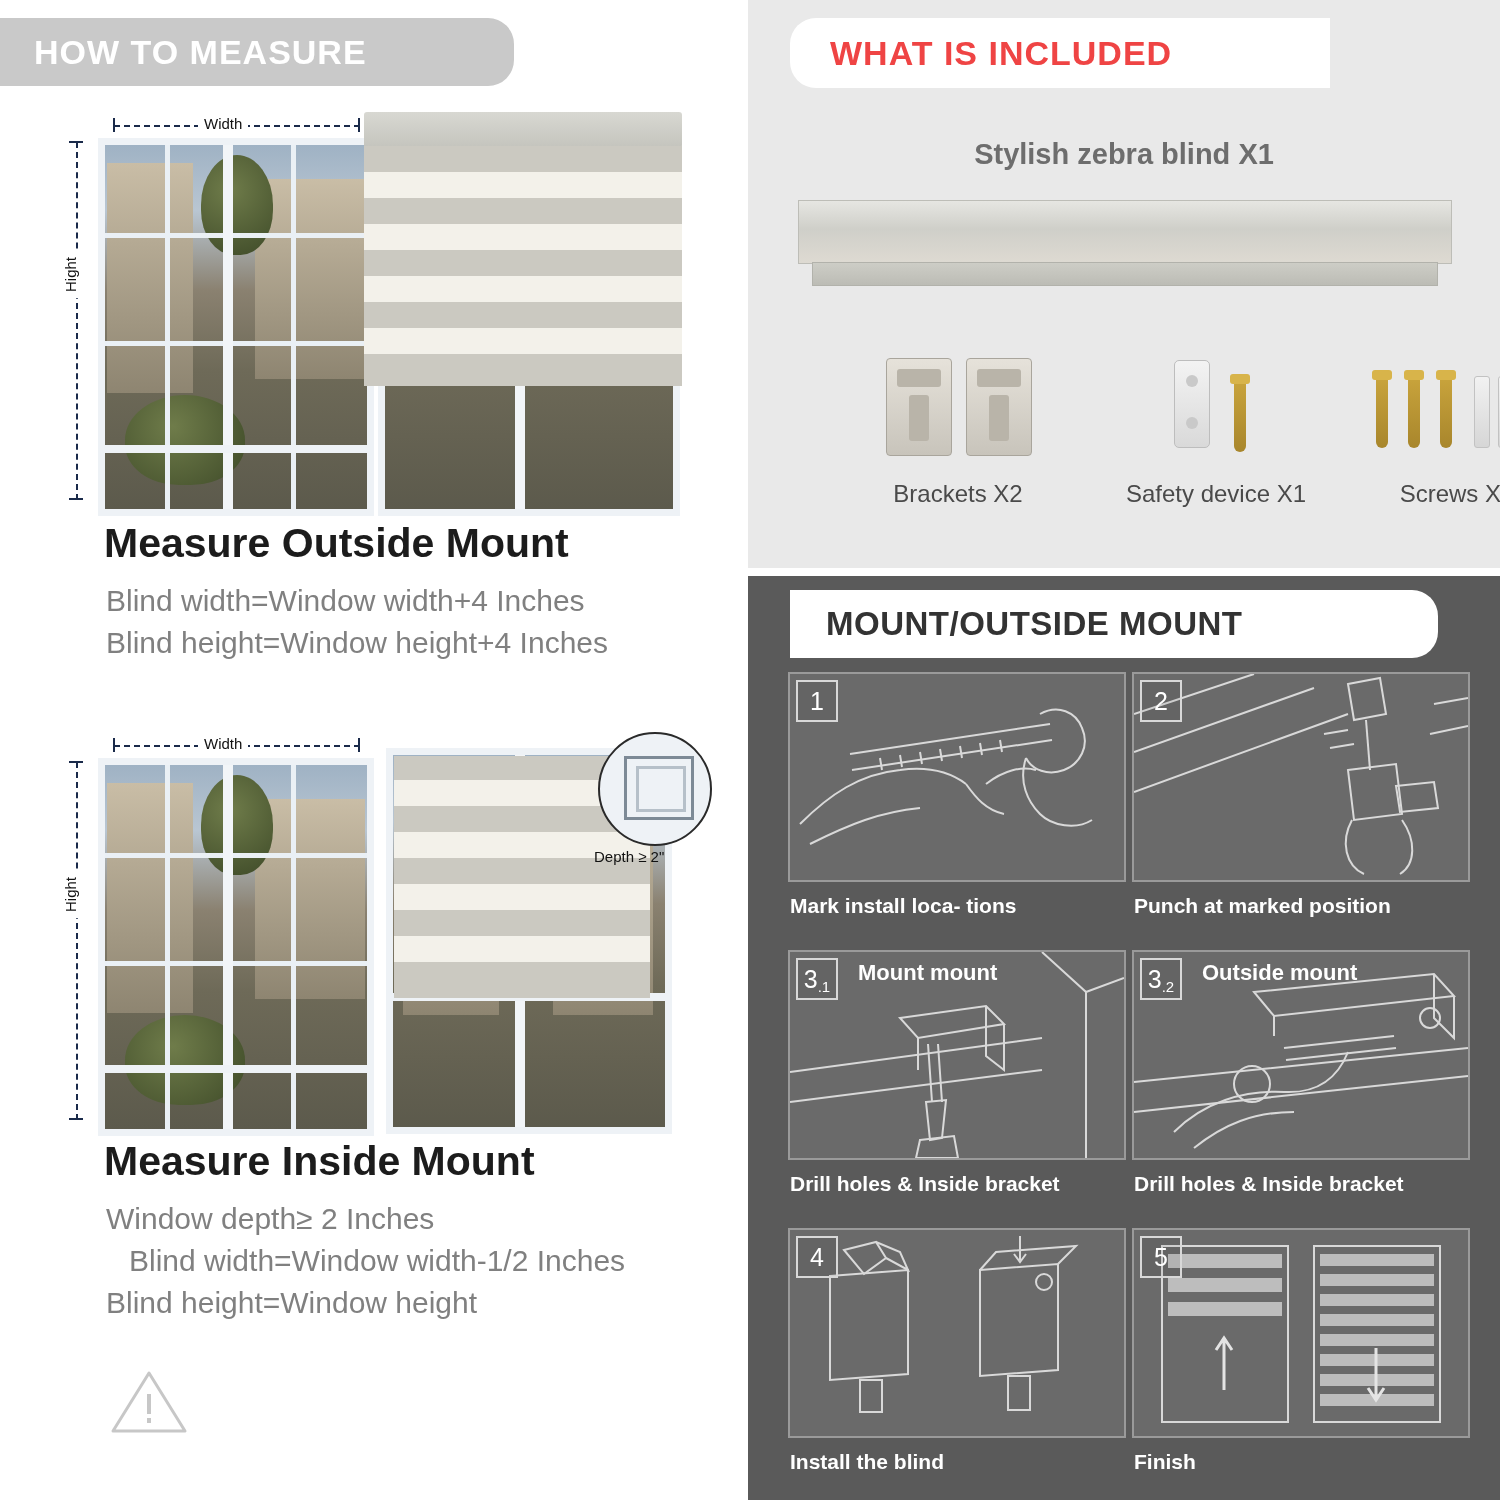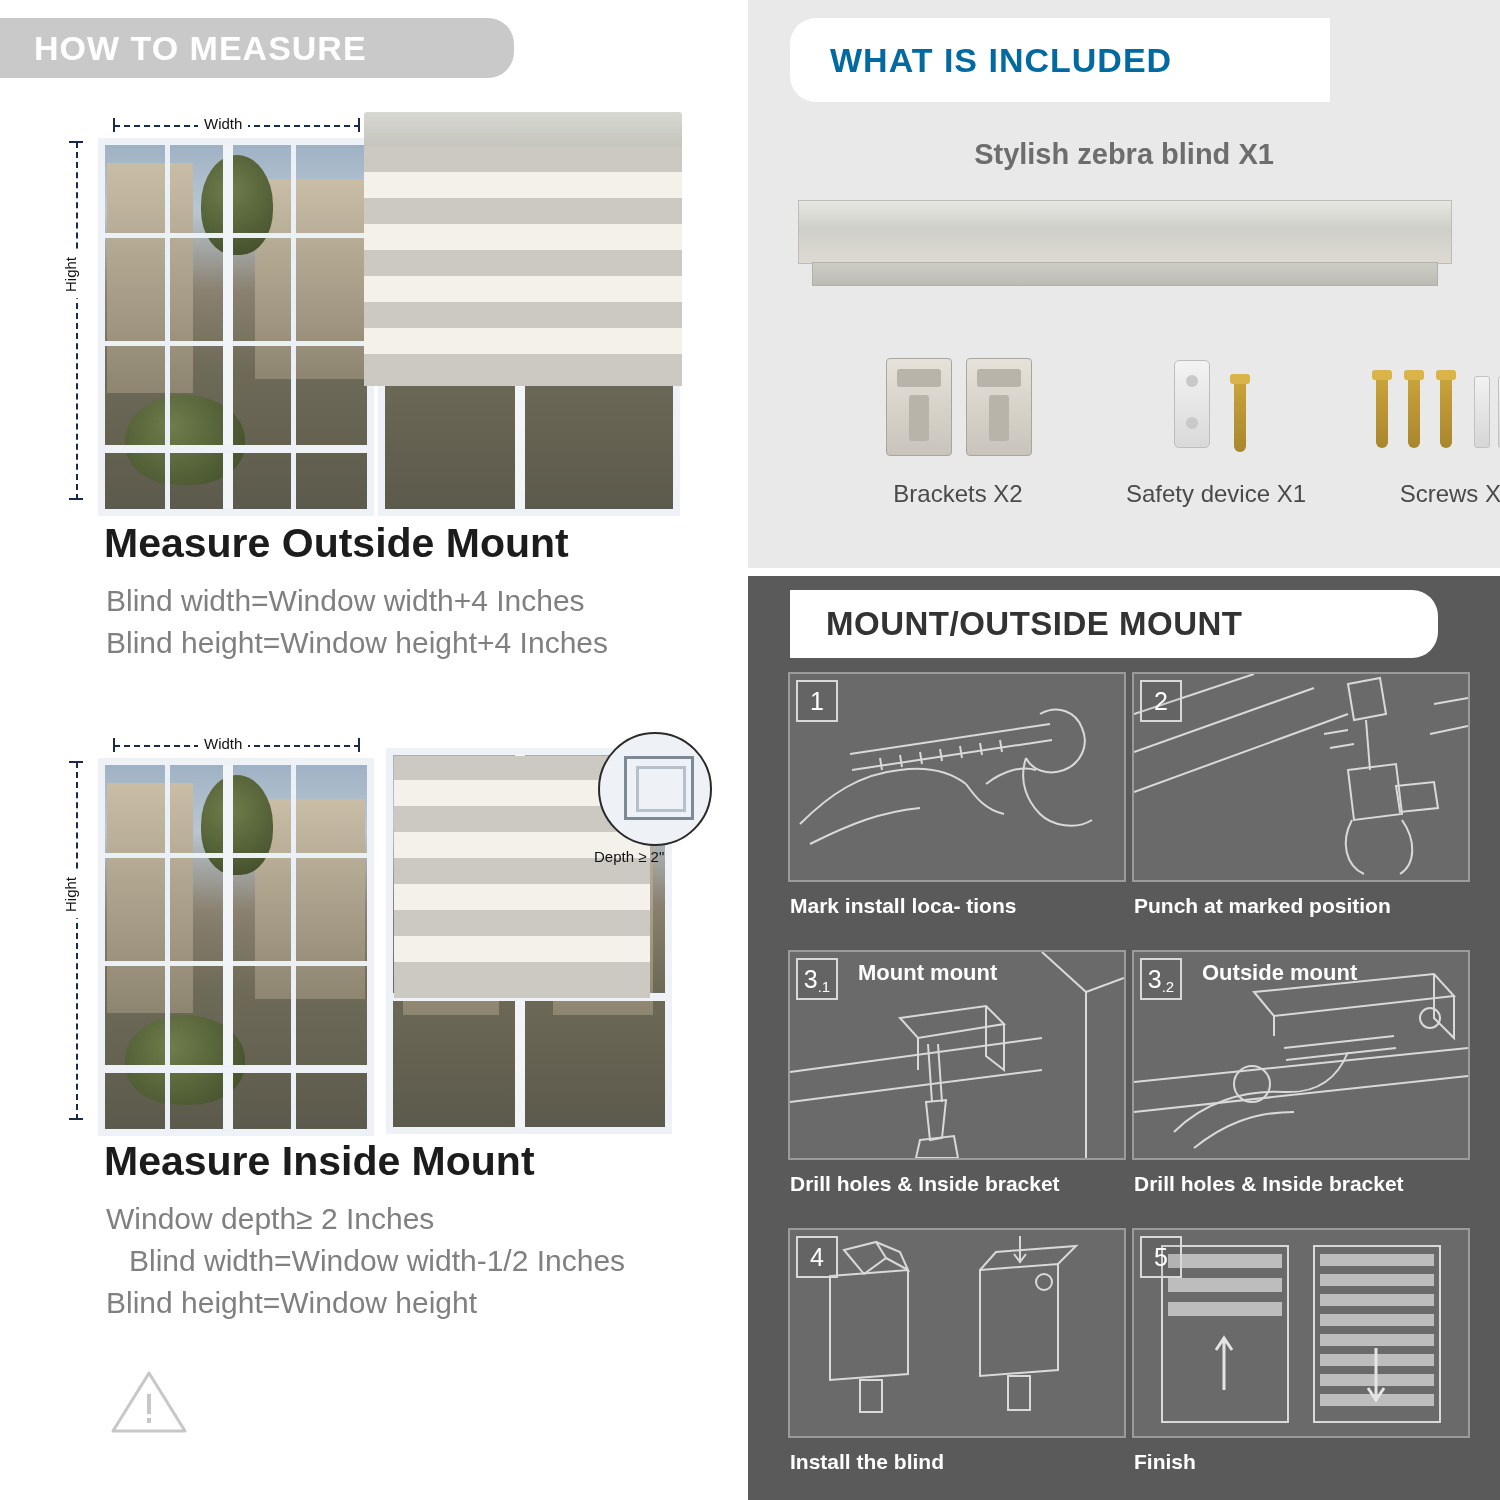--- a/index.html
+++ b/index.html
@@ -3,21 +3,21 @@
 <meta charset="utf-8">
 <style>
   html,body{margin:0;padding:0;}
   body{width:1500px;height:1500px;background:#ffffff;font-family:"Liberation Sans",sans-serif;overflow:hidden;}
   .page{position:relative;width:1500px;height:1500px;}
 
   
   .left{position:absolute;left:0;top:0;width:740px;height:1500px;background:#ffffff;}
   .badge{position:absolute;background:#c9c9c9;color:#ffffff;font-weight:bold;letter-spacing:1px;
          border-radius:0 26px 26px 0;display:flex;align-items:center;padding-left:34px;}
-  .badge-howto{left:0;top:18px;width:480px;height:60px;font-size:34px;}
+  .badge-howto{left:0;top:18px;width:480px;height:68px;font-size:34px;}
 
   
   .measure-block{position:absolute;left:0;width:740px;}
   .mb1{top:100px;}
   .mb2{top:720px;}
   .arrowline{position:absolute;border-top:2px dashed #1a2a4a;}
   .arrowline.v{border-top:none;border-left:2px dashed #1a2a4a;}
   .arrowcap{position:absolute;width:2px;height:14px;background:#1a2a4a;}
   .arrowcap.h{width:14px;height:2px;}
   .dimlabel{position:absolute;background:#fff;font-size:15px;color:#111;padding:0 6px;}
@@ -50,21 +50,21 @@
   .depthcircle .corner{position:absolute;border:3px solid #9aa7b3;}
   .depthlabel{position:absolute;font-size:15px;color:#111;}
 
   .notebox{position:absolute;display:flex;align-items:flex-start;}
   .tri{width:78px;height:68px;position:relative;flex:none;margin-right:16px;}
   .tri svg{display:block;}
   .notetext{font-size:21px;color:#a9a9a9;line-height:1.42;}
 
   
   .rtop{position:absolute;left:748px;top:0;width:752px;height:568px;background:#e9e9e9;}
-  .badge-included{position:absolute;left:42px;top:18px;width:500px;height:84px;background:#ffffff;color:#0369a1;
+  .badge-included{position:absolute;left:42px;top:18px;width:500px;height:70px;background:#ffffff;color:#ef4444;
                   border-radius:26px 0 0 26px;font-size:34px;font-weight:bold;letter-spacing:1px;
                   display:flex;align-items:center;justify-content:flex-start;padding-left:40px;}
   .inc-title{position:absolute;left:0;right:0;top:138px;text-align:center;font-size:29px;color:#6d6d6d;font-weight:bold;}
   .rail{position:absolute;left:50px;top:200px;width:652px;height:90px;}
   .rail .top{position:absolute;left:0;top:0;width:652px;height:62px;background:linear-gradient(180deg,#e6e6e2 0%,#cfcfc9 45%,#dedad2 100%);border:1px solid #bdbdb7;}
   .rail .bot{position:absolute;left:14px;top:62px;width:624px;height:22px;background:linear-gradient(180deg,#cdcdc6,#bcbcb5);border:1px solid #b2b2ab;}
 
   .partrow{position:absolute;left:0;right:0;top:340px;height:180px;}
   .part{position:absolute;text-align:center;}
   .partlabel{position:absolute;top:140px;left:0;right:0;font-size:24px;color:#4a4a4a;}

